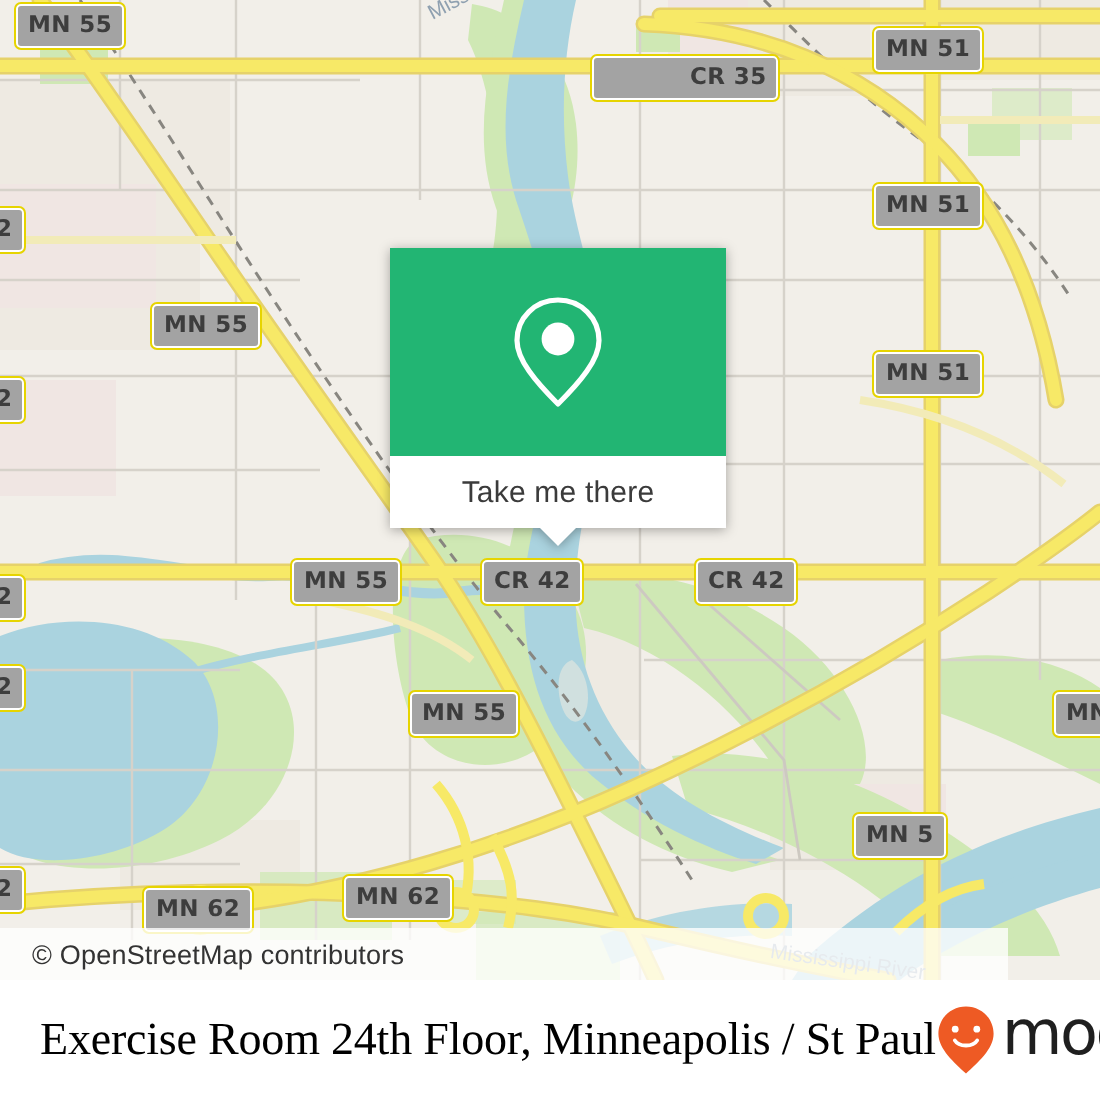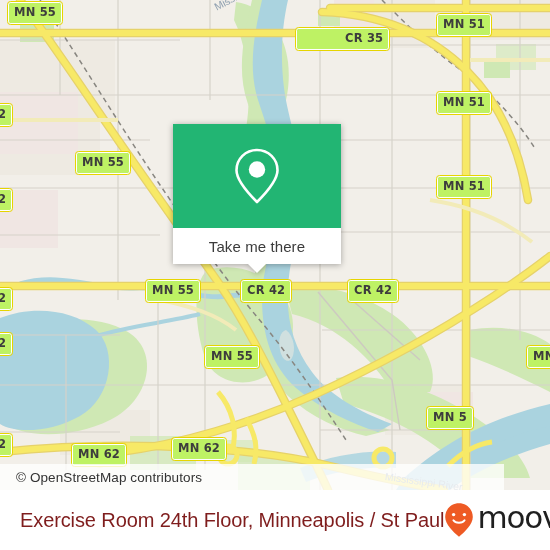--- a/index.html
+++ b/index.html
@@ -49,21 +49,21 @@
   #attribution span {
     font-size: 13.5px;
     color: #333333;
     letter-spacing: .1px;
     font-family: "Liberation Sans", sans-serif;
   }
 
   
   #popup {
     position: absolute;
-    left: 173px;
+    left: 195px;
     top: 124px;
     width: 168px;
     filter: drop-shadow(0 1px 3px rgba(0,0,0,0.32));
   }
   #popup-top {
     width: 168px;
     height: 104px;
     background: var(--brand, #22b573);
     display: flex;
     align-items: center;
@@ -103,23 +103,23 @@
     width: 550px;
     height: 60px;
     background: #ffffff;
     display: flex;
     align-items: center;
     justify-content: space-between;
     box-sizing: border-box;
     padding: 0 18px 0 20px;
   }
   #footer-title {
-    font-size: 20px;
-    color: #7f1d1d;
-    font-family: Liberation Sans, sans-serif;
+    font-size: 23px;
+    color: #000000;
+    font-family: Liberation Serif, serif;
     white-space: nowrap;
     letter-spacing: -0.1px;
   }
   #brand-logo {
     display: flex;
     gap: 2px;
   }
   #brand-wordmark {
     font-size: 31px;
     color: #1f1f1f;
@@ -127,21 +127,21 @@
     font-weight: 500;
     letter-spacing: -1.2px;
     line-height: 1;
     margin-left: 1px;
   }
 
   
   .shield {
     position: absolute;
     box-sizing: border-box;
-    background: #bef264;
+    background: #a3a3a3;
     border: 1.5px solid #ffffff;
     outline: 1.5px solid #e6d400;
     border-radius: 2.5px;
     color: #3d3d3d;
     font-family: "DejaVu Sans", sans-serif;
     font-weight: bold;
     font-size: 11.5px;
     line-height: 1;
     padding: 3.5px 5px 4.5px 5px;
     white-space: nowrap;

